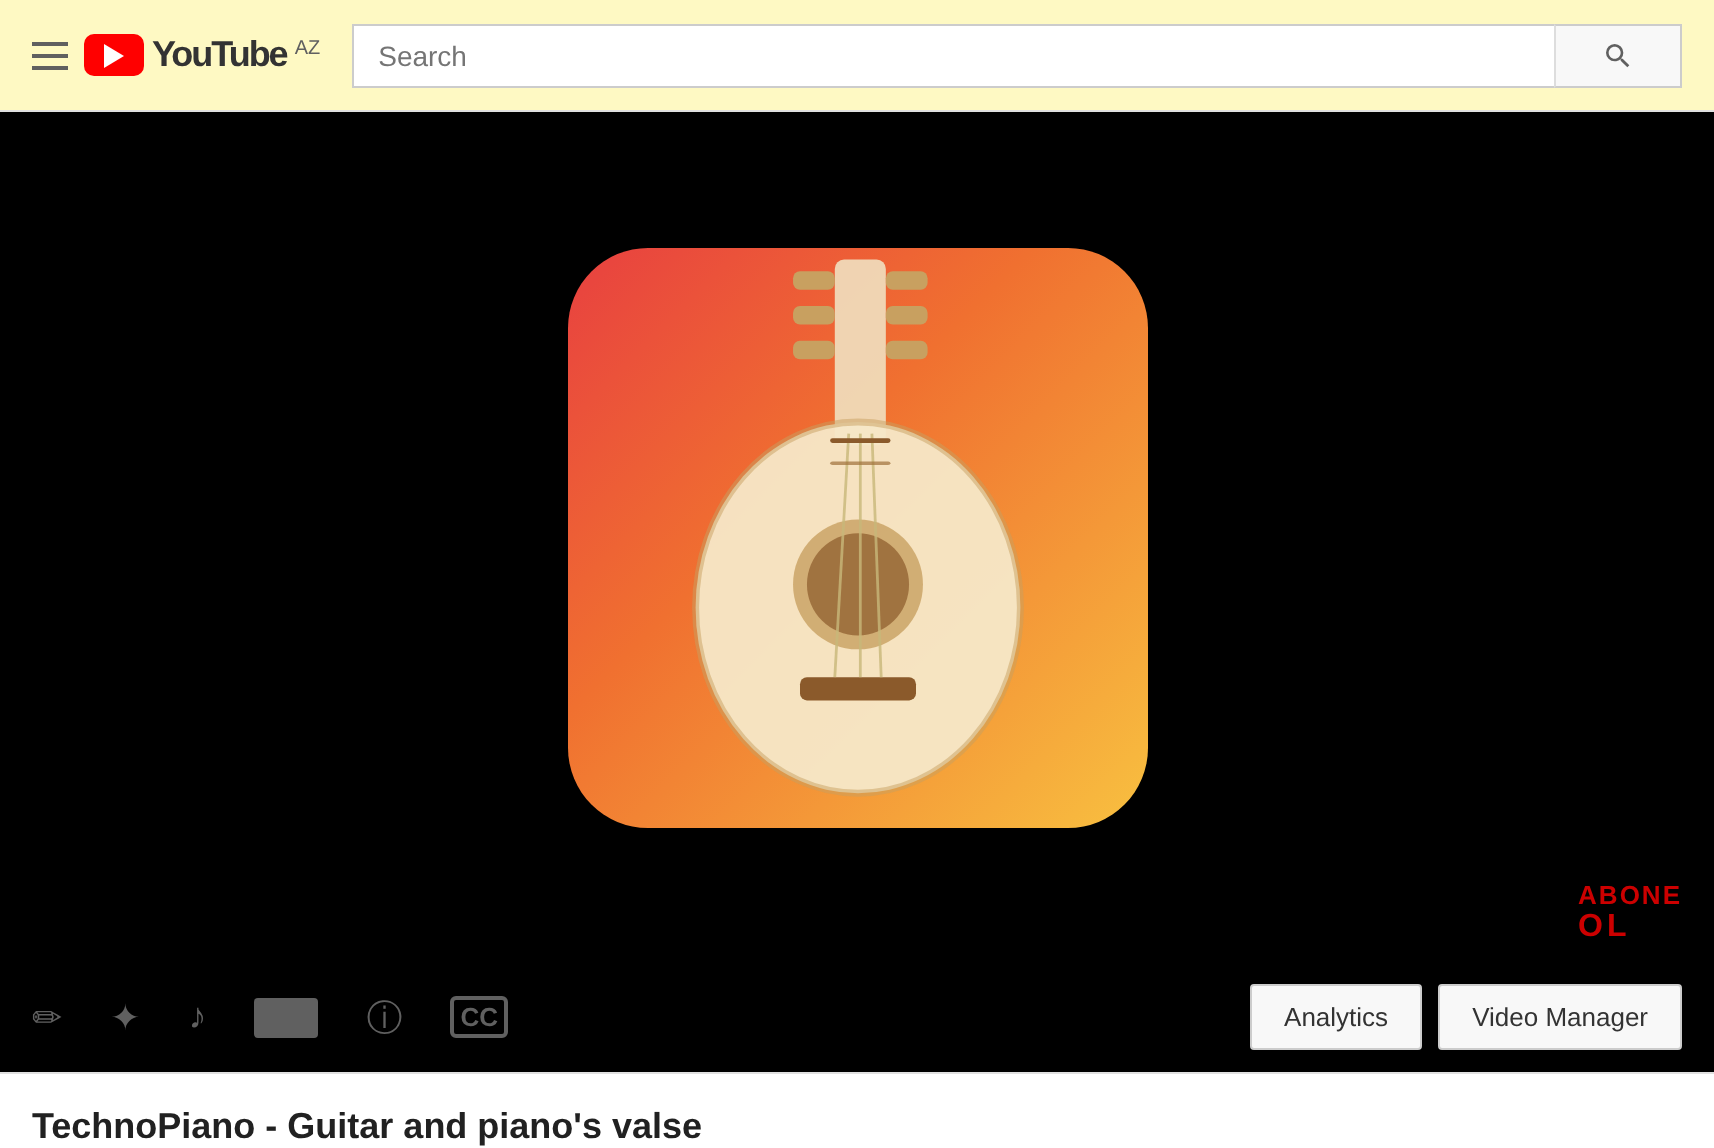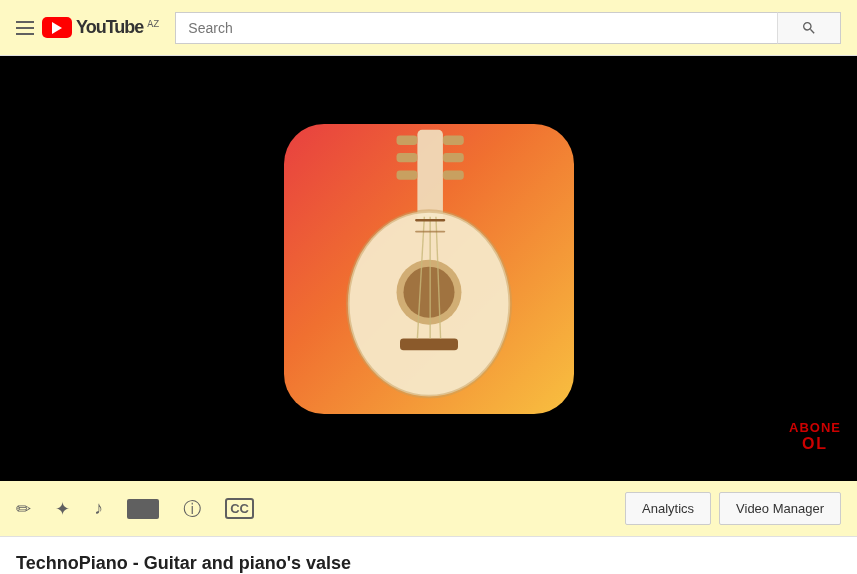--- a/index.html
+++ b/index.html
@@ -57,21 +57,20 @@
       font-size: 18px;
       font-weight: bold;
       color: #333;
       letter-spacing: -1px;
     }
     .yt-country {
       font-size: 10px;
       color: #606060;
       align-self: flex-start;
       margin-top: 2px;
-      font-family: Liberation Mono, monospace;
     }
     .search-bar {
       flex: 1;
       display: flex;
       height: 32px;
     }
     .search-bar input {
       flex: 1;
       border: 1px solid #ccc;
       border-right: none;
@@ -118,41 +117,41 @@
       overflow: hidden;
     }
     .guitar-svg {
       width: 100%;
       height: 100%;
     }
 
     
     .watermark {
       position: absolute;
-      bottom: 28px;
+      bottom: 8px;
       right: 16px;
-      text-align: center;
+      text-align: left;
       line-height: 1.1;
     }
     .watermark-line1 {
       font-size: 13px;
       font-weight: bold;
       color: #cc0000;
       letter-spacing: 1px;
     }
     .watermark-line2 {
       font-size: 16px;
       font-weight: bold;
       color: #cc0000;
       letter-spacing: 2px;
     }
 
     
     .controls-bar {
-      background: #fef9c3;
+      background: #000000;
       border-bottom: 1px solid #e0e0e0;
       display: flex;
       align-items: center;
       padding: 14px 16px;
       height: 56px;
     }
     .controls-left {
       display: flex;
       align-items: center;
       gap: 24px;

